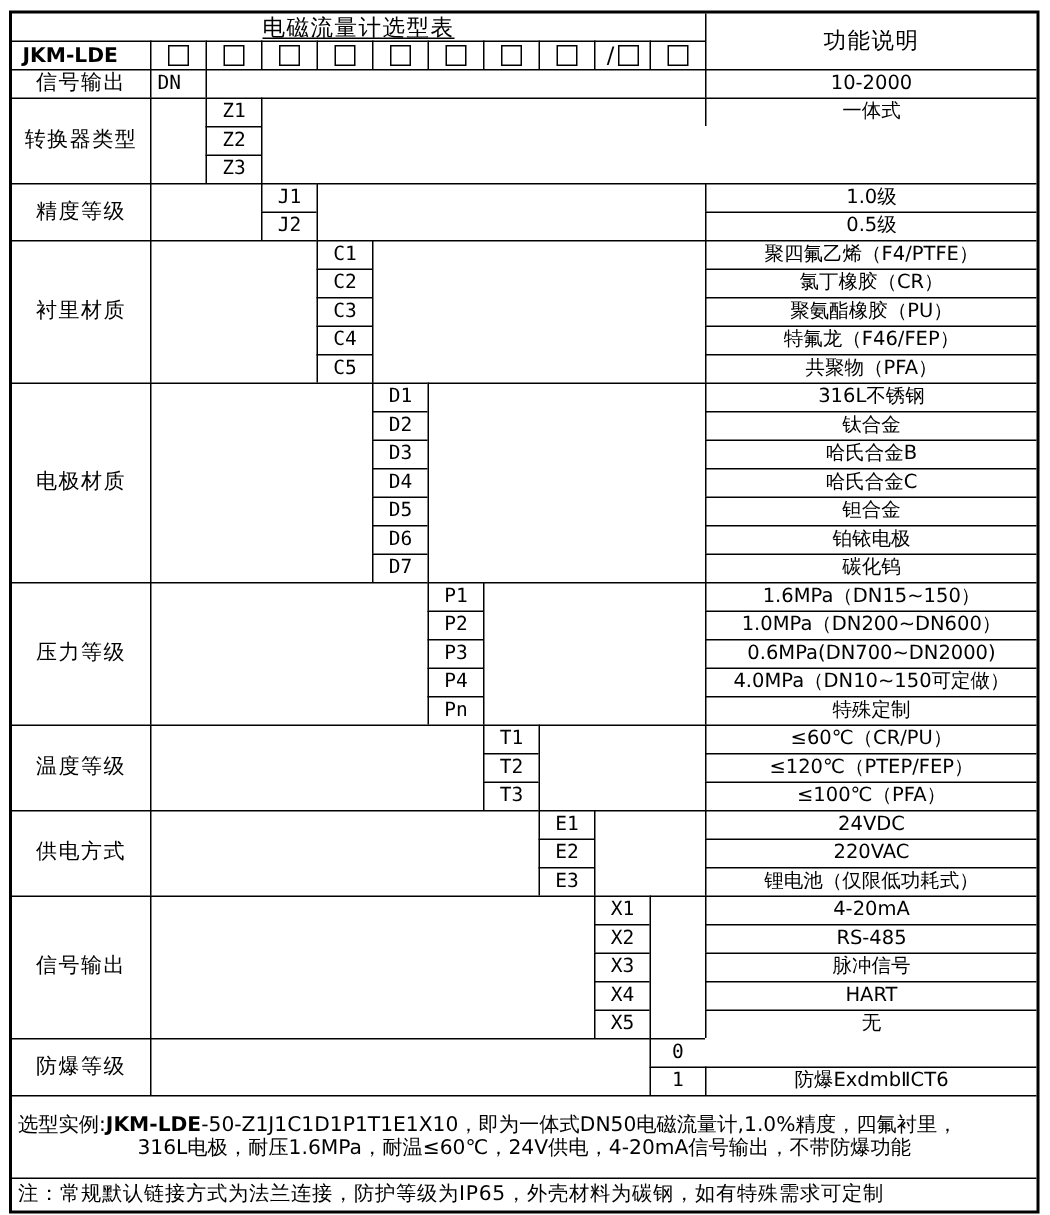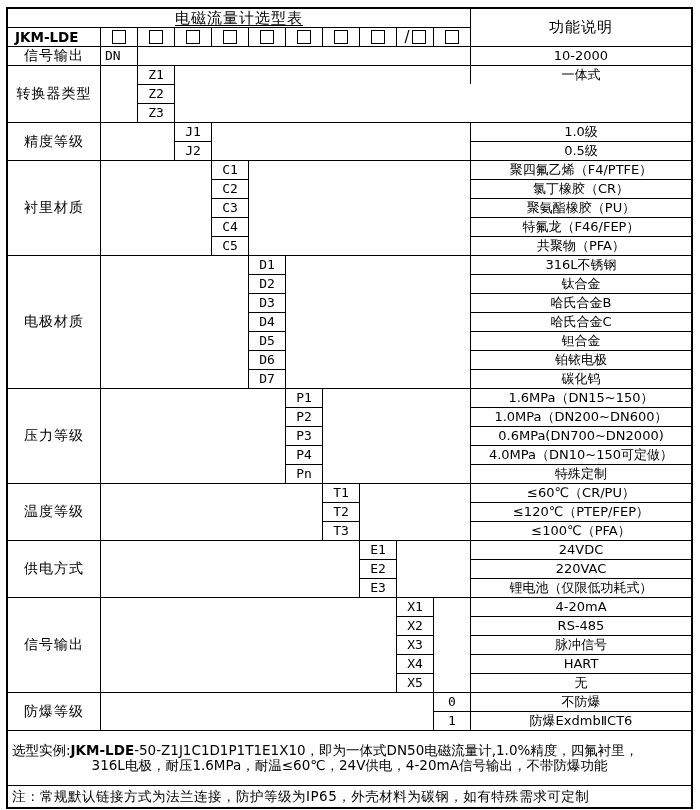--- a/index.html
+++ b/index.html
@@ -168,21 +168,20 @@
   <div class="cell" style="grid-area:32/12/33/13">4-20mA</div>
   <div class="cell" style="grid-area:33/12/34/13">RS-485</div>
   <div class="cell" style="grid-area:34/12/35/13">脉冲信号</div>
   <div class="cell" style="grid-area:35/12/36/13">HART</div>
   <div class="cell" style="grid-area:36/12/37/13">无</div>
 
   <div class="cell nl lab" style="grid-area:37/1/39/2">防爆等级</div>
   <div class="cell" style="grid-area:37/2/39/11"></div>
   <div class="cell code" style="grid-area:37/11/38/12">0</div>
   <div class="cell code" style="grid-area:38/11/39/12">1</div>
-  <div class="cell" style="grid-area:37/12/38/13">不防爆</div>
   <div class="cell" style="grid-area:38/12/39/13">防爆ExdmbⅡCT6</div>
 
   <div class="cell nl example" style="grid-area:39/1/40/13">
     <div class="l1"><span>选型实例:</span><b>JKM-LDE</b><span>-50-Z1J1C1D1P1T1E1X10，即为一体式DN50电磁流量计,1.0%精度，四氟衬里，</span></div>
     <div class="l2">316L电极，耐压1.6MPa，耐温≤60℃，24V供电，4-20mA信号输出，不带防爆功能</div>
   </div>
 
   <div class="cell nl note" style="grid-area:40/1/41/13">注：常规默认链接方式为法兰连接，防护等级为IP65，外壳材料为碳钢，如有特殊需求可定制</div>
 
 </div>

